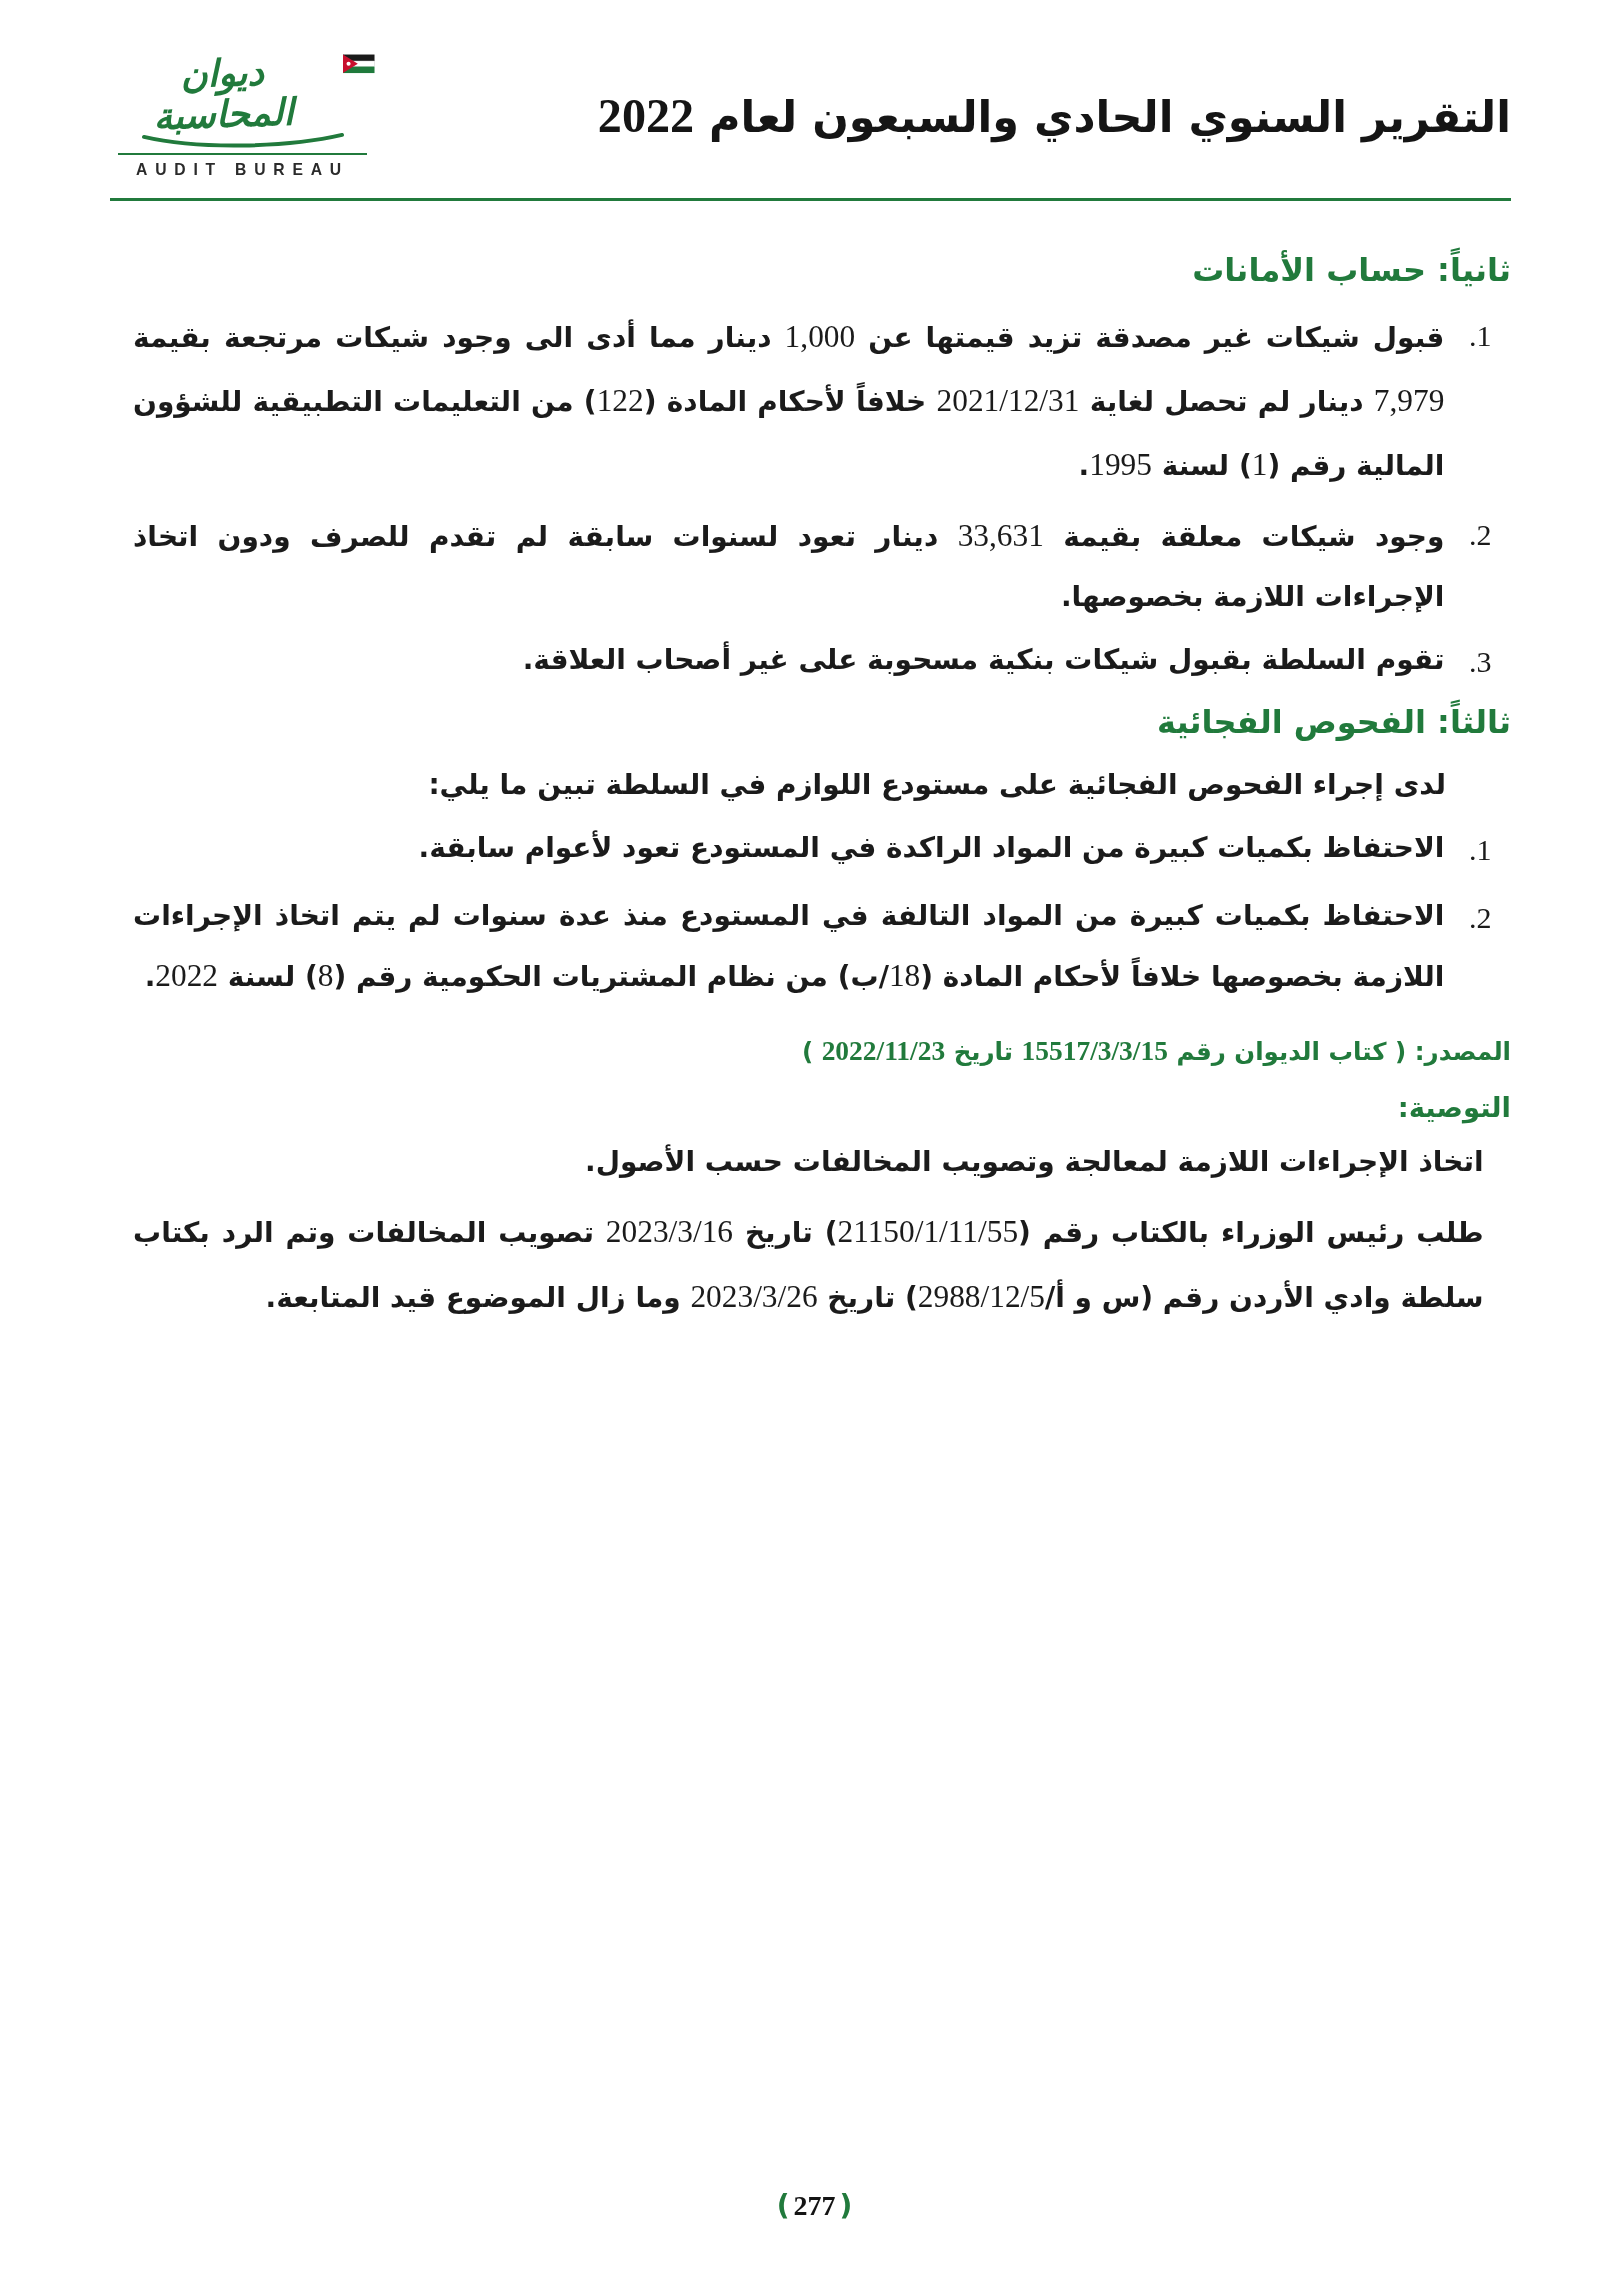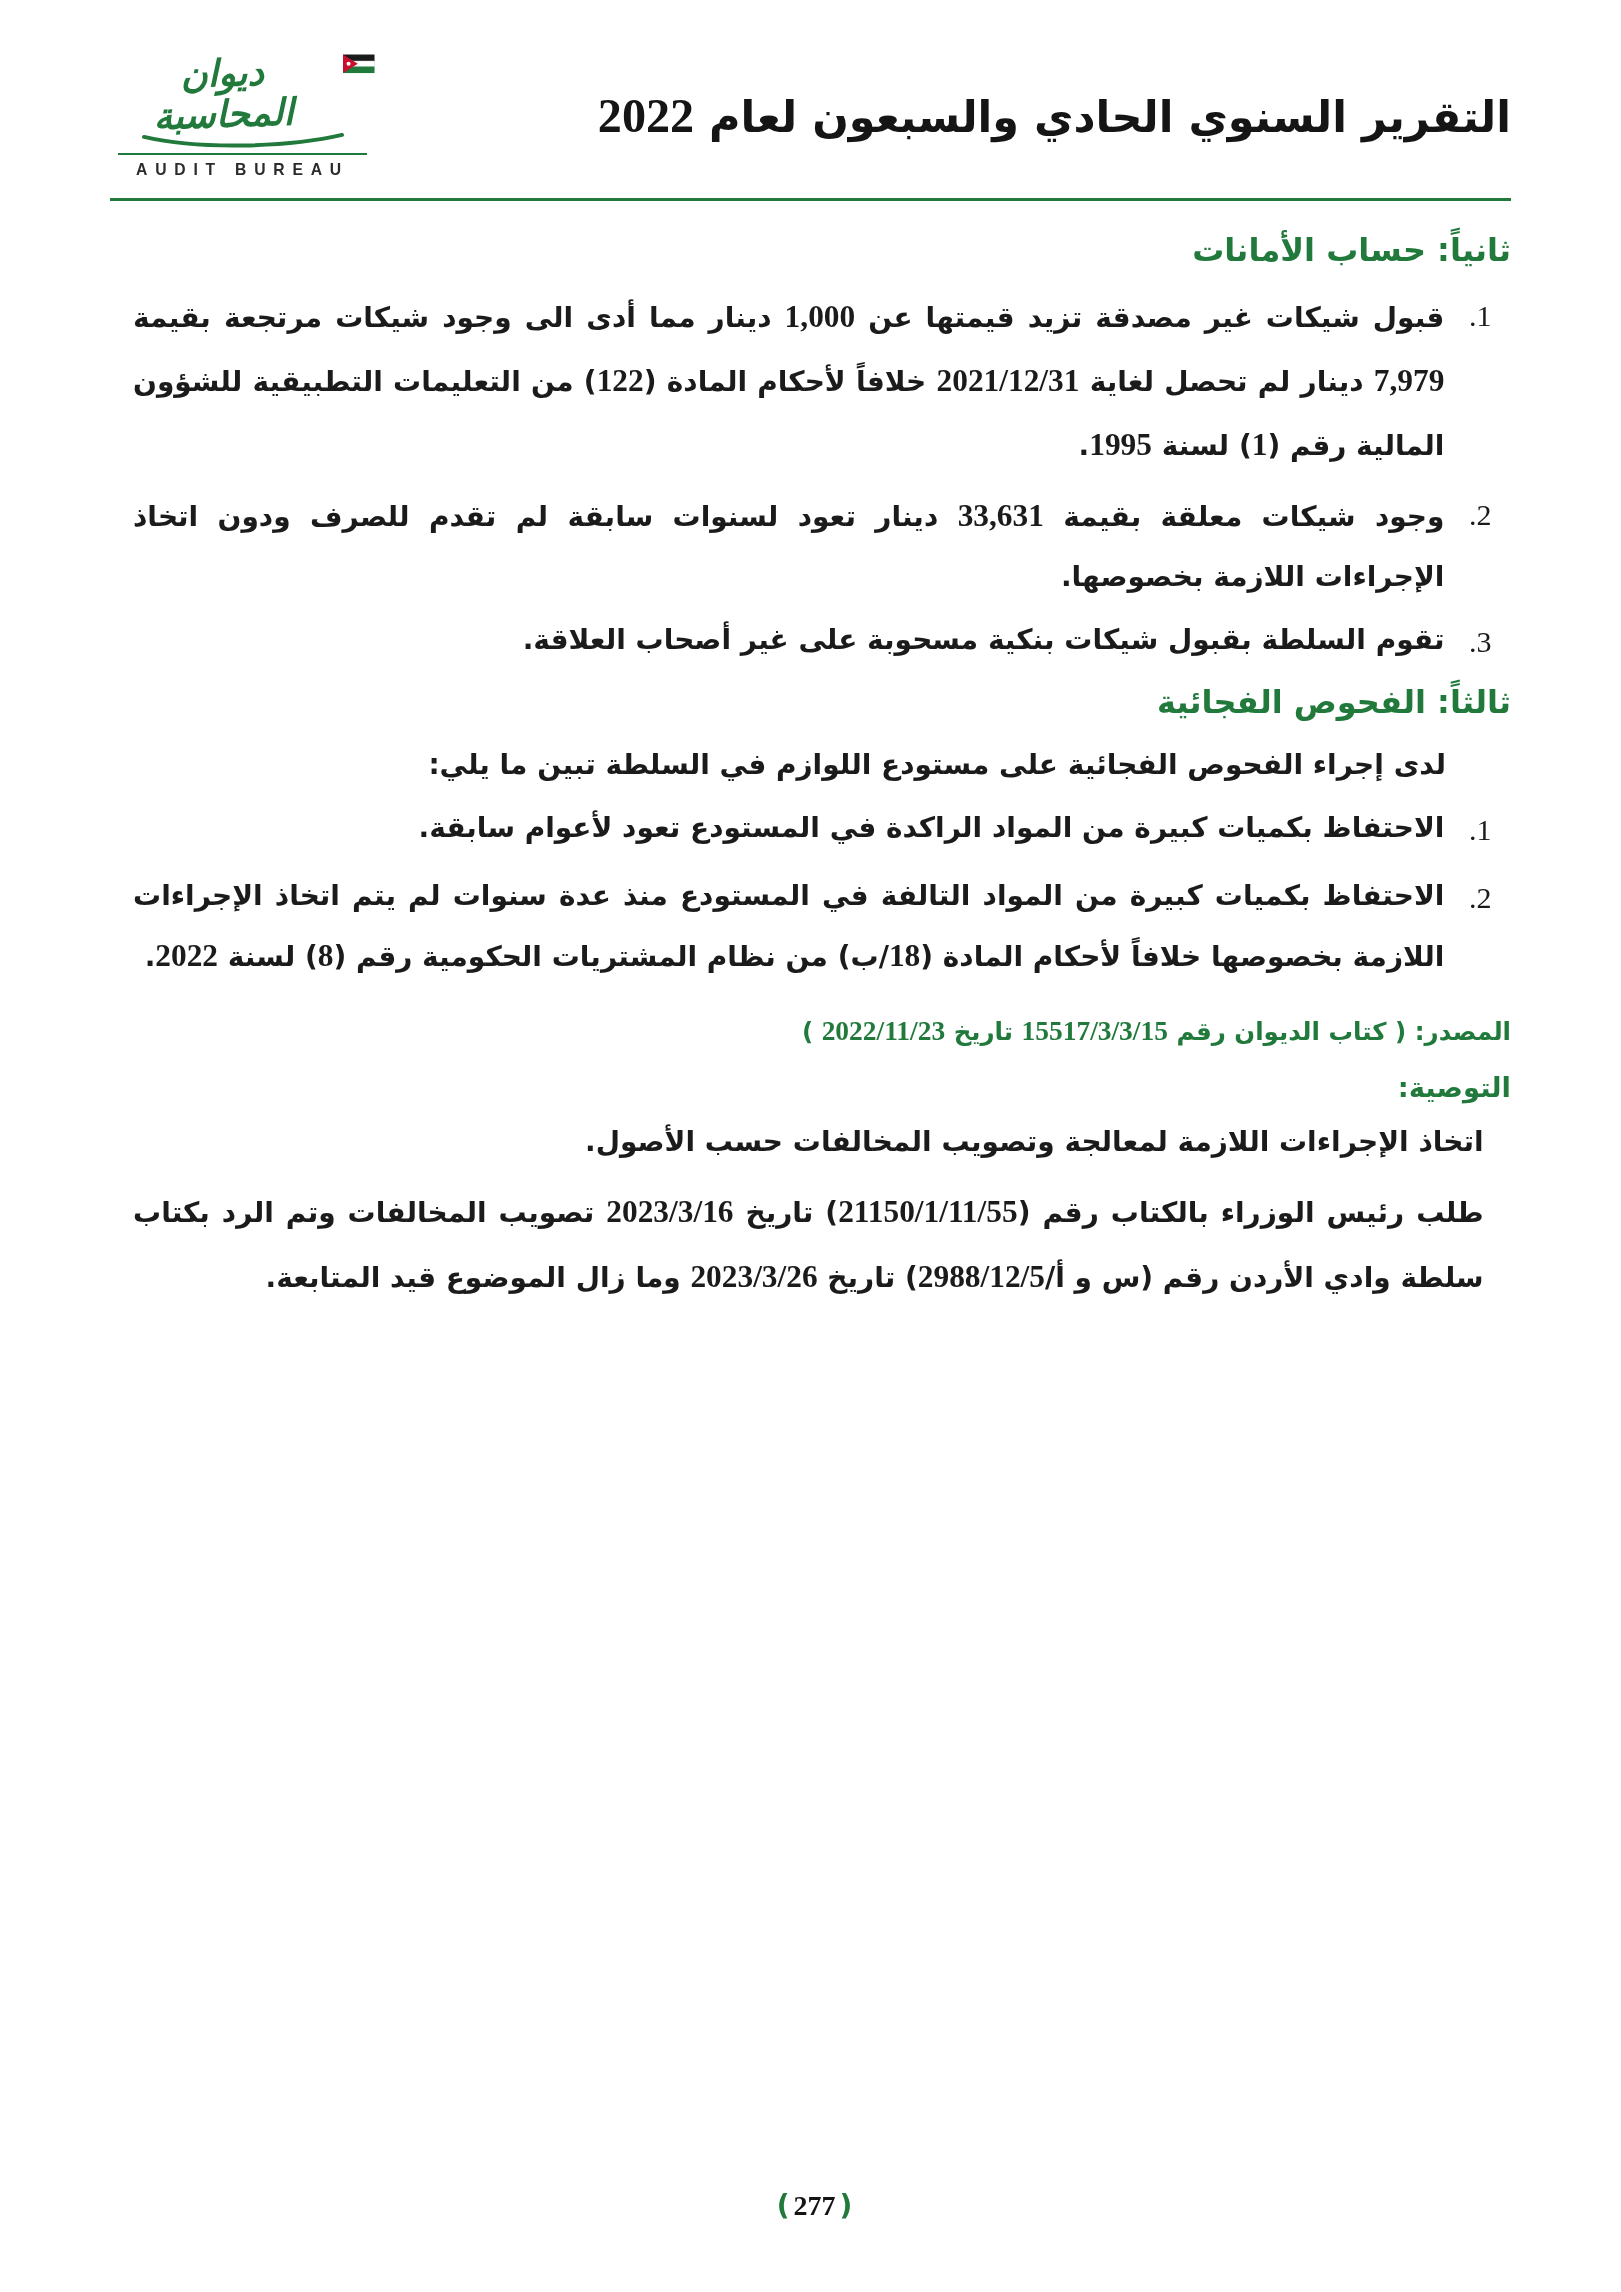--- a/index.html
+++ b/index.html
@@ -46,21 +46,21 @@
     letter-spacing: 7.8px; white-space: nowrap;
   }
   .title {
     flex: 1; direction: rtl; text-align: left; 
     text-align: right;
     font-size: 43px; font-weight: 700; color: #151515;
     padding-left: 19.6px; line-height: 1.3;
   }
 
   
-  .content { padding-top: 20px; margin-left: 23px; }
+  .content { padding-top: 40px; margin-left: 23px; }
 
   .sec-heading {
     color: var(--green);
     font-size: 32px; font-weight: 700;
     margin: 9.8px 0 15.7px 0;
   }
 
   .list { padding-right: 19.6px; margin-bottom: 7.8px; }
   .list-item { display: flex; align-items: flex-start; margin-bottom: 5.9px; }
   .marker {
@@ -93,21 +93,21 @@
 
   .label-heading {
     color: var(--green);
     font-size: 27.4px; font-weight: 700;
     margin: 13.7px 0 9.8px 0;
   }
 
   
   .num {
     font-family: "Liberation Serif", serif;
-    font-weight: 700;
+    font-weight: 400;
     font-size: 1.12em;
   }
   .title .num { font-weight: 700; }
 
   
   .footer {
     position: absolute;
     bottom: 71px; left: 8px; right: 0;
     text-align: center;
     font-size: 28px;

